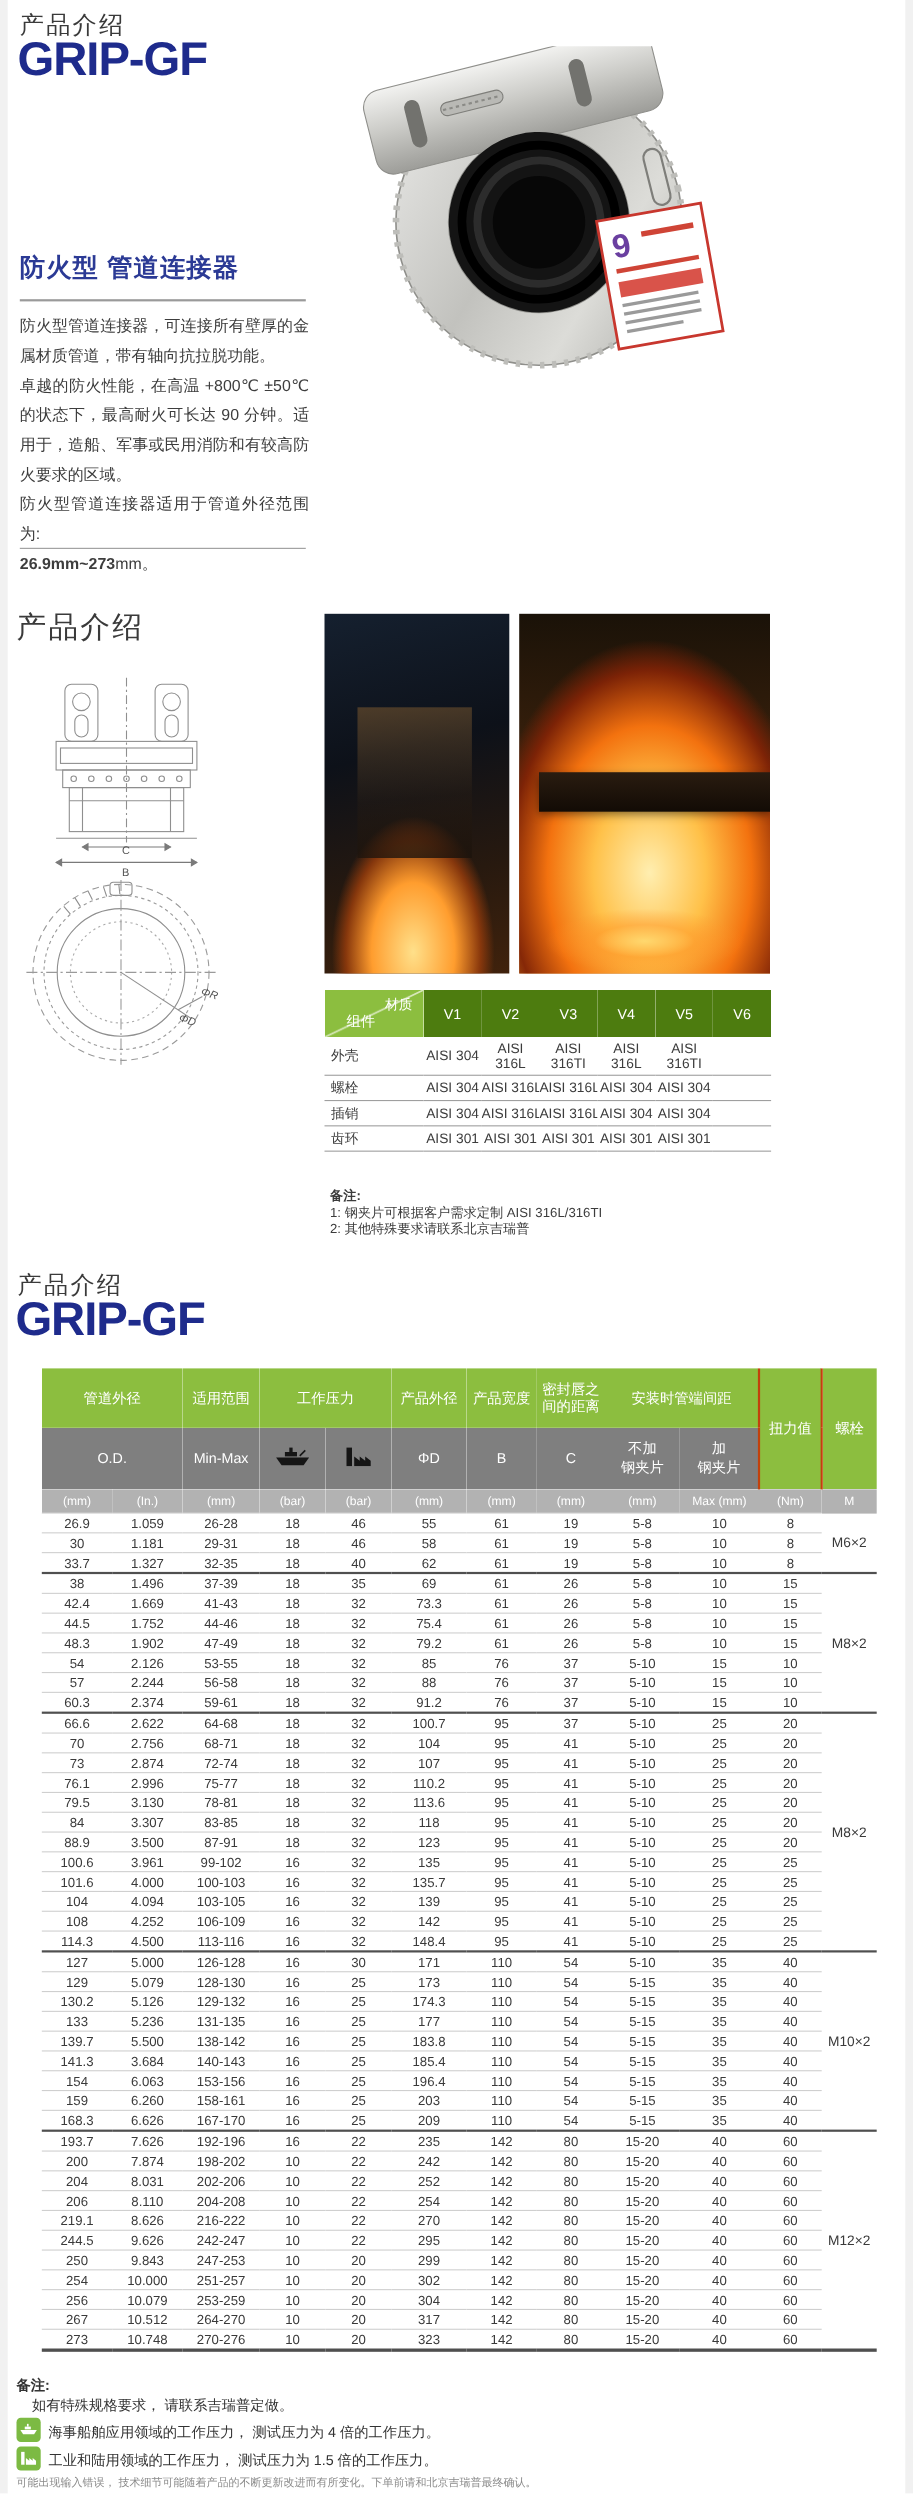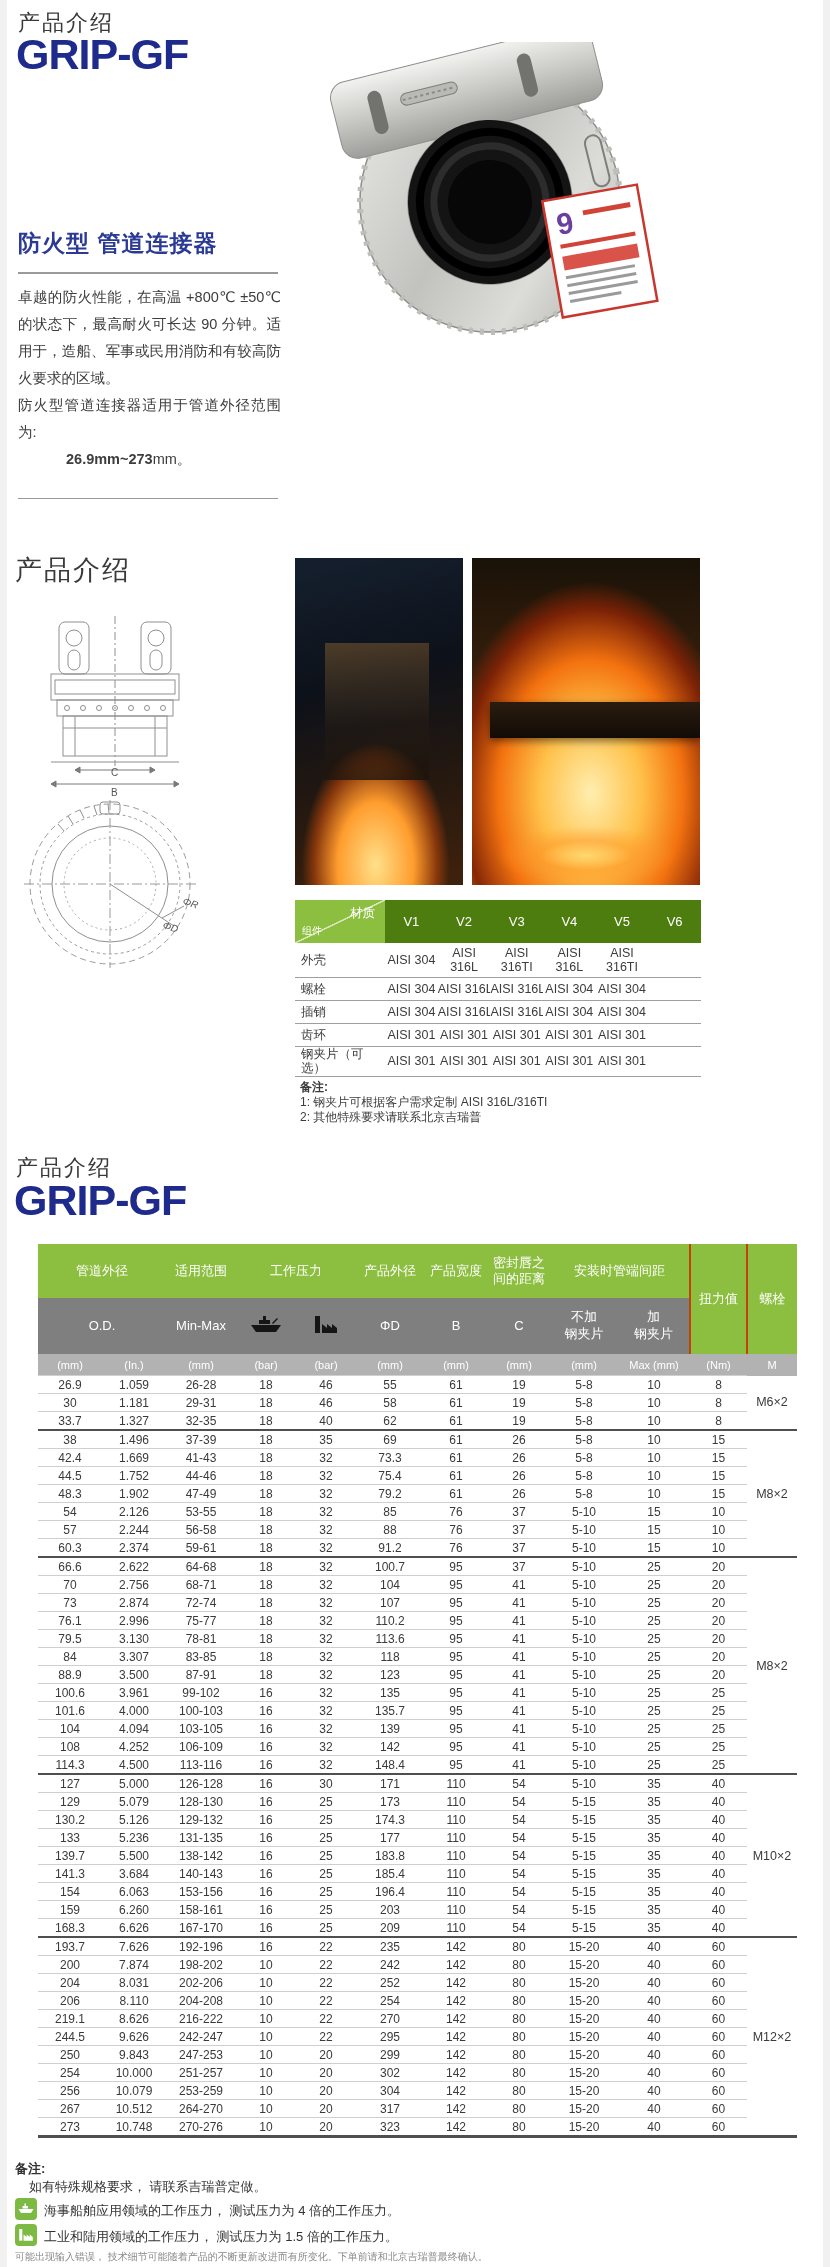--- a/index.html
+++ b/index.html
@@ -9,21 +9,21 @@
   .edge.l{left:0}.edge.r{right:0}
   .abs{position:absolute;}
   
   .kicker{font-size:22px;color:#3a3a3a;letter-spacing:2px;}
   .kicker.big{font-size:27px;}
   .brand{font-size:43px;font-weight:bold;color:#1e2b8c;letter-spacing:-1px;}
   .subtitle{font-size:23px;font-weight:bold;color:#2b3a95;letter-spacing:1px;}
   .rule{background:#9a9a9a;height:2px;}
   .para{width:263px;font-size:14.5px;line-height:27px;color:#3d3d3d;text-align:justify;}
   .para p{margin:0;}
-  .para .bold{font-weight:bold;margin-left:48px;}
+  .para .bold{font-weight:bold;}
   
   .photo-label-line{fill:#cf4436;}
   
   .fire{position:absolute;overflow:hidden;background:
     radial-gradient(90px 150px at 48% 94%, #ffe08a, #ff9d2e 42%, rgba(150,60,12,.85) 68%, rgba(40,20,8,0) 82%),
     linear-gradient(165deg,#15202f 0%,#0d1119 38%,#27190f 72%,#40220c 100%);}
   .fire .panel{position:absolute;left:18%;top:26%;width:62%;height:42%;
     background:linear-gradient(175deg,#57422a,#33241546 60%,#1c130c);opacity:.85;}
   .fire2{position:absolute;overflow:hidden;background:
     radial-gradient(160px 230px at 52% 72%, #ffeeb0, #ffc149 32%, #f3720f 58%, rgba(130,35,6,.92) 80%, rgba(30,12,4,0) 92%),
@@ -32,21 +32,21 @@
     background:linear-gradient(180deg,#2a1c10,#120b05);box-shadow:0 3px 8px rgba(0,0,0,.5);}
   .fire2 .glow{position:absolute;left:10%;bottom:0;width:80%;height:18%;
     background:radial-gradient(closest-side,#ffd86e,rgba(255,150,40,.5),transparent);}
   
   .mat{border-collapse:collapse;table-layout:fixed;width:406px;}
   .mat th,.mat td{padding:0;overflow:hidden;}
   .mat thead th{background:#4d7c0f;color:#fff;font-weight:normal;font-size:13px;height:43px;}
   .mat .corner{position:relative;background:
       linear-gradient(to bottom right, transparent calc(50% - 1px), #d9e8bc calc(50% - .5px), #d9e8bc calc(50% + .5px), transparent calc(50% + 1px)), #8cbe3f;}
   .mat .corner .ct{position:absolute;top:5px;right:10px;font-size:12.5px;color:#fff;}
-  .mat .corner .cb{position:absolute;bottom:5px;left:7px;font-size:10px;color:#fff;}
+  .mat .corner .cb{position:absolute;bottom:5px;left:20px;font-size:13px;color:#fff;}
   .mat tbody td{font-size:12.5px;color:#3c3c3c;text-align:center;border-bottom:1px solid #9f9f9f;
       height:22px;line-height:1.15;}
   .mat tbody td.lbl{text-align:left;padding-left:6px;}
   .mat tbody tr.tall td{height:34px;}
   .mat-notes{font-size:12px;color:#3c3c3c;line-height:15px;}
   .mat-notes .nb{font-weight:bold;}
   
   .draw svg{display:block;}
   
   .spec{border-collapse:collapse;table-layout:fixed;width:759px;}
@@ -119,20 +119,21 @@
         <rect x="262" y="244" width="70" height="3" fill="#9a9a9a"></rect>
         <rect x="262" y="252" width="52" height="3" fill="#9a9a9a"></rect>
       </g>
     </svg>
   </div>
 
   <div class="abs subtitle" style="left:18px;top:228px;">防火型 管道连接器</div>
   <div class="abs rule" style="left:18px;top:272px;width:260px;"></div>
 
   <div class="abs para" style="left:18px;top:284px;">
+    <p>防火型管道连接器，可连接所有壁厚的金属材质管道，带有轴向抗拉脱功能。</p>
     <p>卓越的防火性能，在高温 +800℃ ±50℃的状态下，最高耐火可长达 90 分钟。适用于，造船、军事或民用消防和有较高防火要求的区域。</p>
     <p>防火型管道连接器适用于管道外径范围为:</p>
     <p><span class="bold">26.9mm~273</span><span>mm。</span></p>
   </div>
   <div class="abs rule" style="left:18px;top:498px;width:260px;height:1px;"></div>
 
   <div class="abs kicker big" style="left:15px;top:552px;">产品介绍</div>
 
   <div class="abs draw" style="left:45px;top:616px;">
     <svg width="140" height="182" viewBox="0 0 140 182" stroke="#8f8f8f" fill="none" stroke-width="1">
@@ -240,29 +241,20 @@
           <td class="lbl">插销</td>
           <td style="white-space: nowrap;">AISI 304</td>
           <td style="white-space: nowrap;">AISI 316L</td>
           <td style="white-space: nowrap;">AISI 316L</td>
           <td style="white-space: nowrap;">AISI 304</td>
           <td style="white-space: nowrap;">AISI 304</td>
           <td style="white-space: nowrap;"></td>
         </tr>
         <tr>
           <td class="lbl">齿环</td>
-          <td style="white-space: nowrap;">AISI 301</td>
-          <td style="white-space: nowrap;">AISI 301</td>
-          <td style="white-space: nowrap;">AISI 301</td>
-          <td style="white-space: nowrap;">AISI 301</td>
-          <td style="white-space: nowrap;">AISI 301</td>
-          <td style="white-space: nowrap;"></td>
-        </tr>
-        <tr>
-          <td class="lbl">钢夹片（可选）</td>
           <td style="white-space: nowrap;">AISI 301</td>
           <td style="white-space: nowrap;">AISI 301</td>
           <td style="white-space: nowrap;">AISI 301</td>
           <td style="white-space: nowrap;">AISI 301</td>
           <td style="white-space: nowrap;">AISI 301</td>
           <td style="white-space: nowrap;"></td>
         </tr>
       </tbody>
   </table>
 

